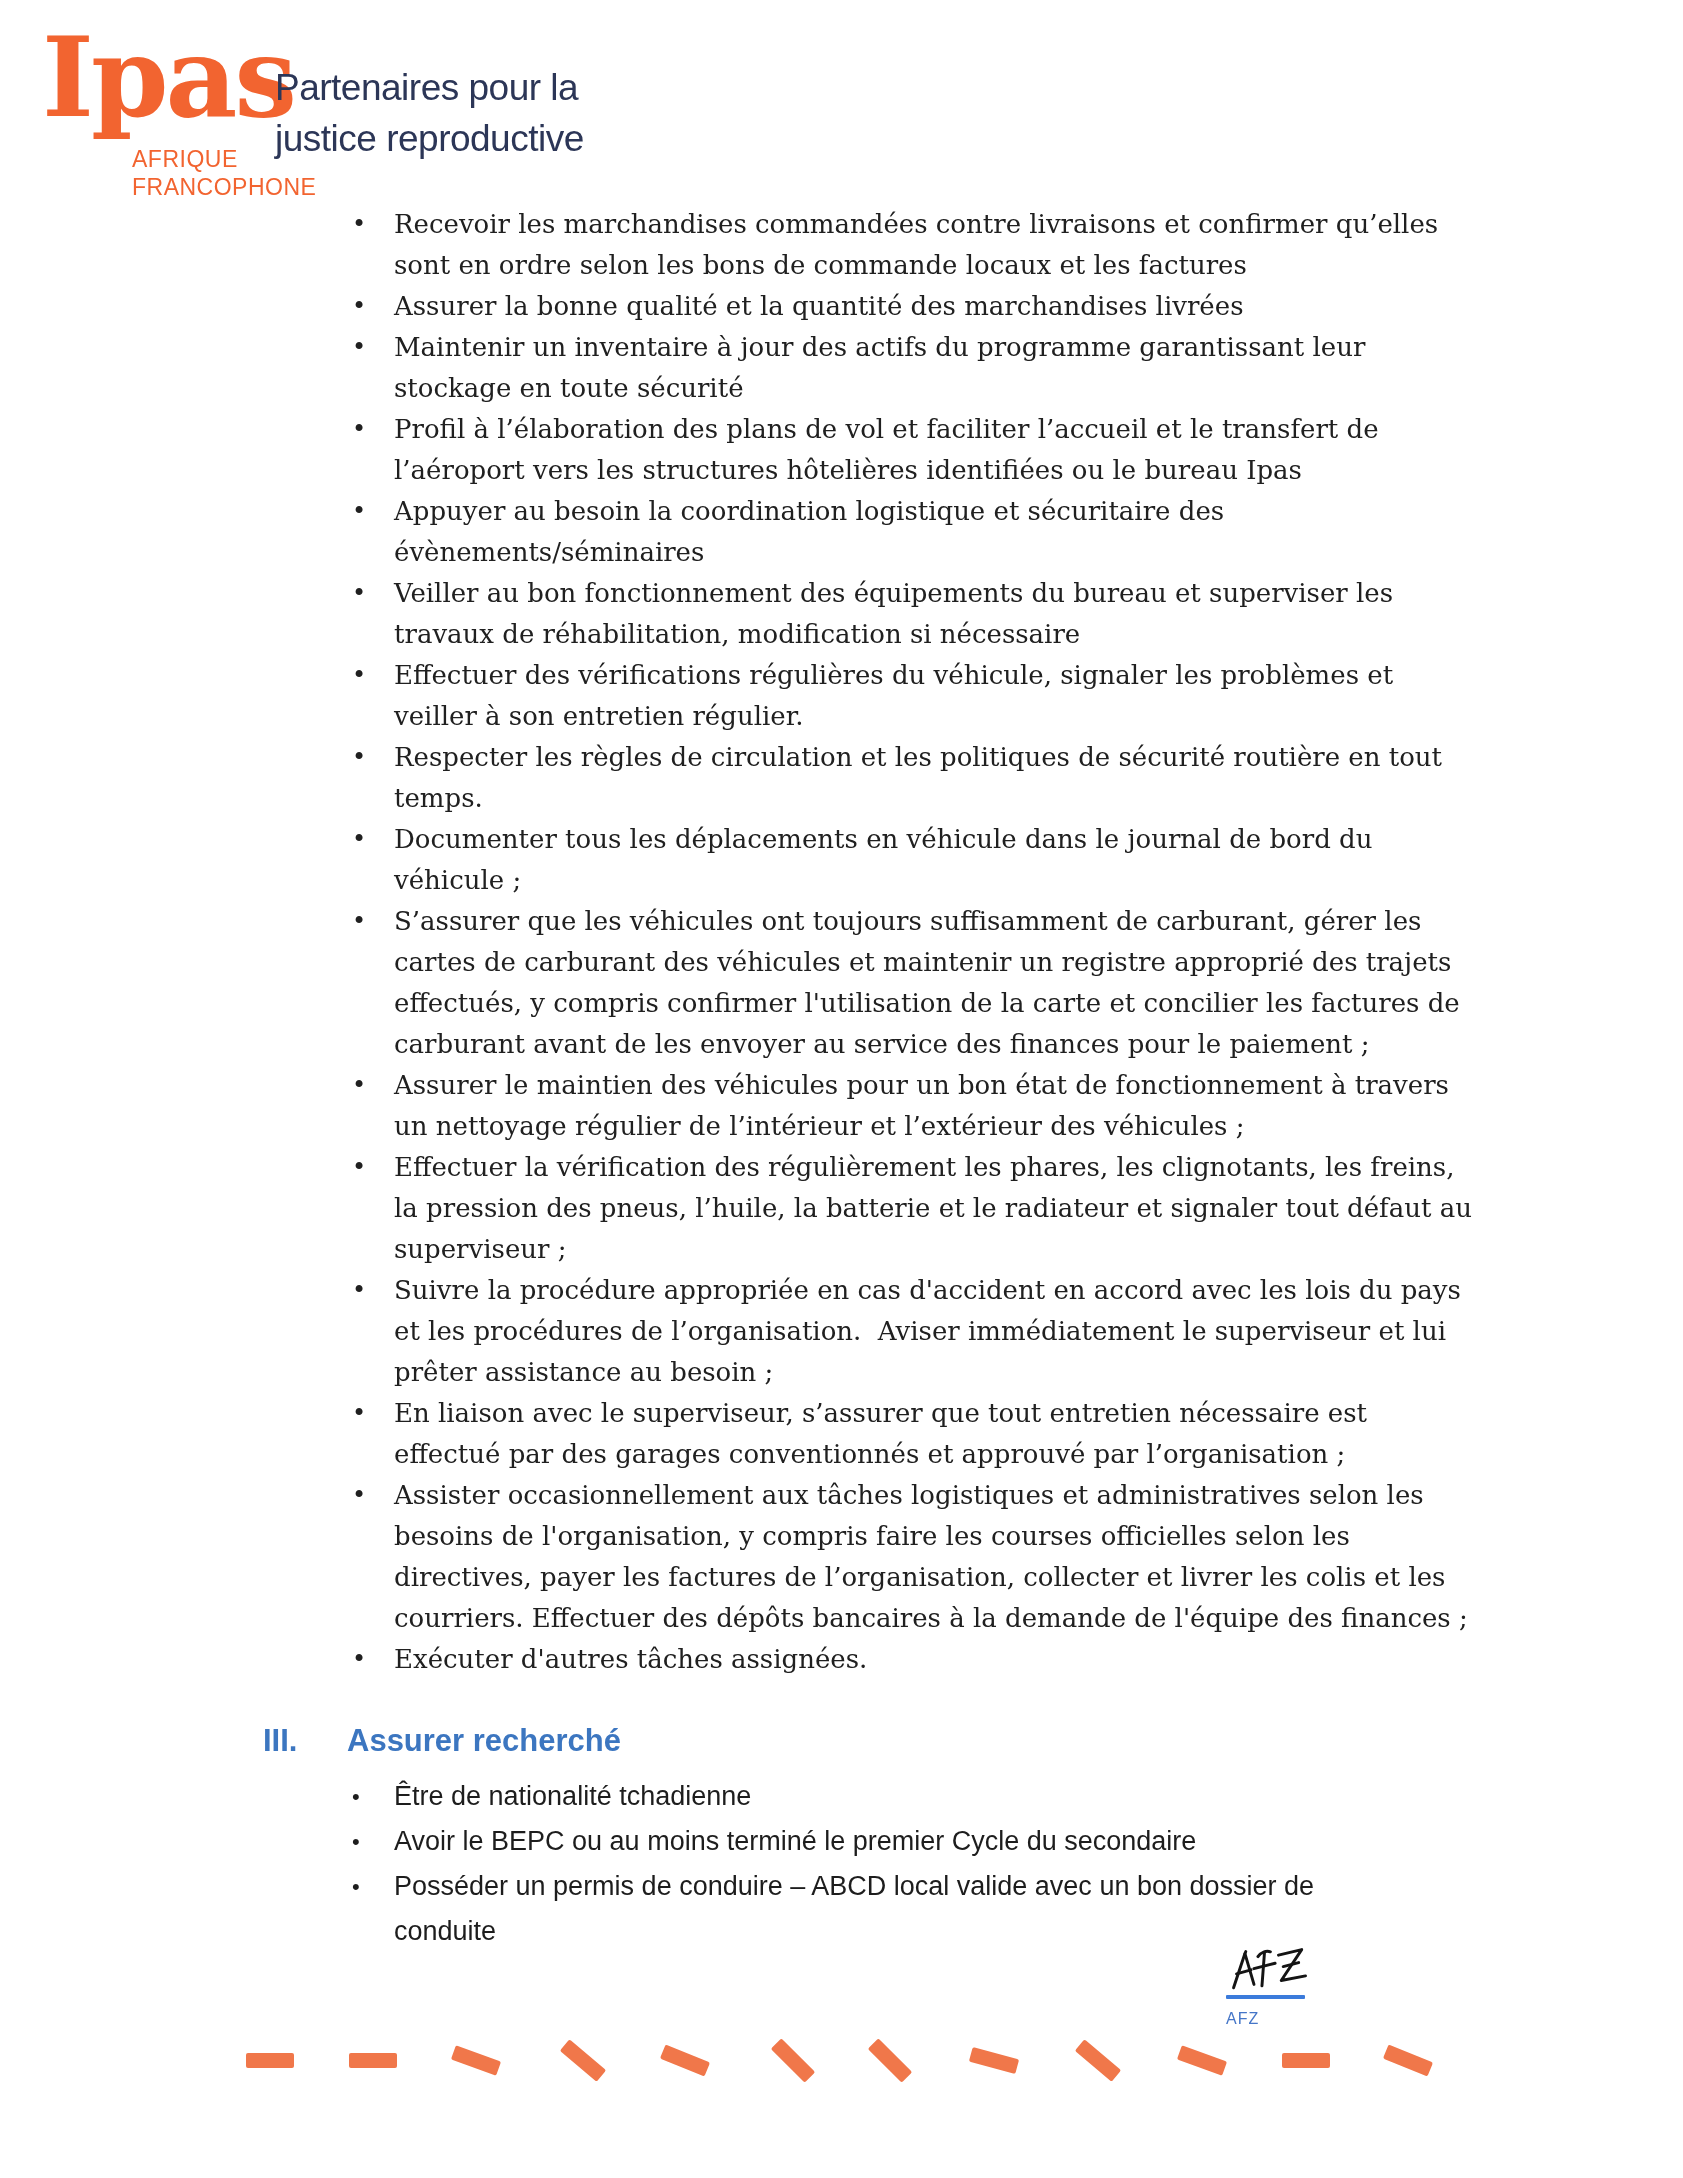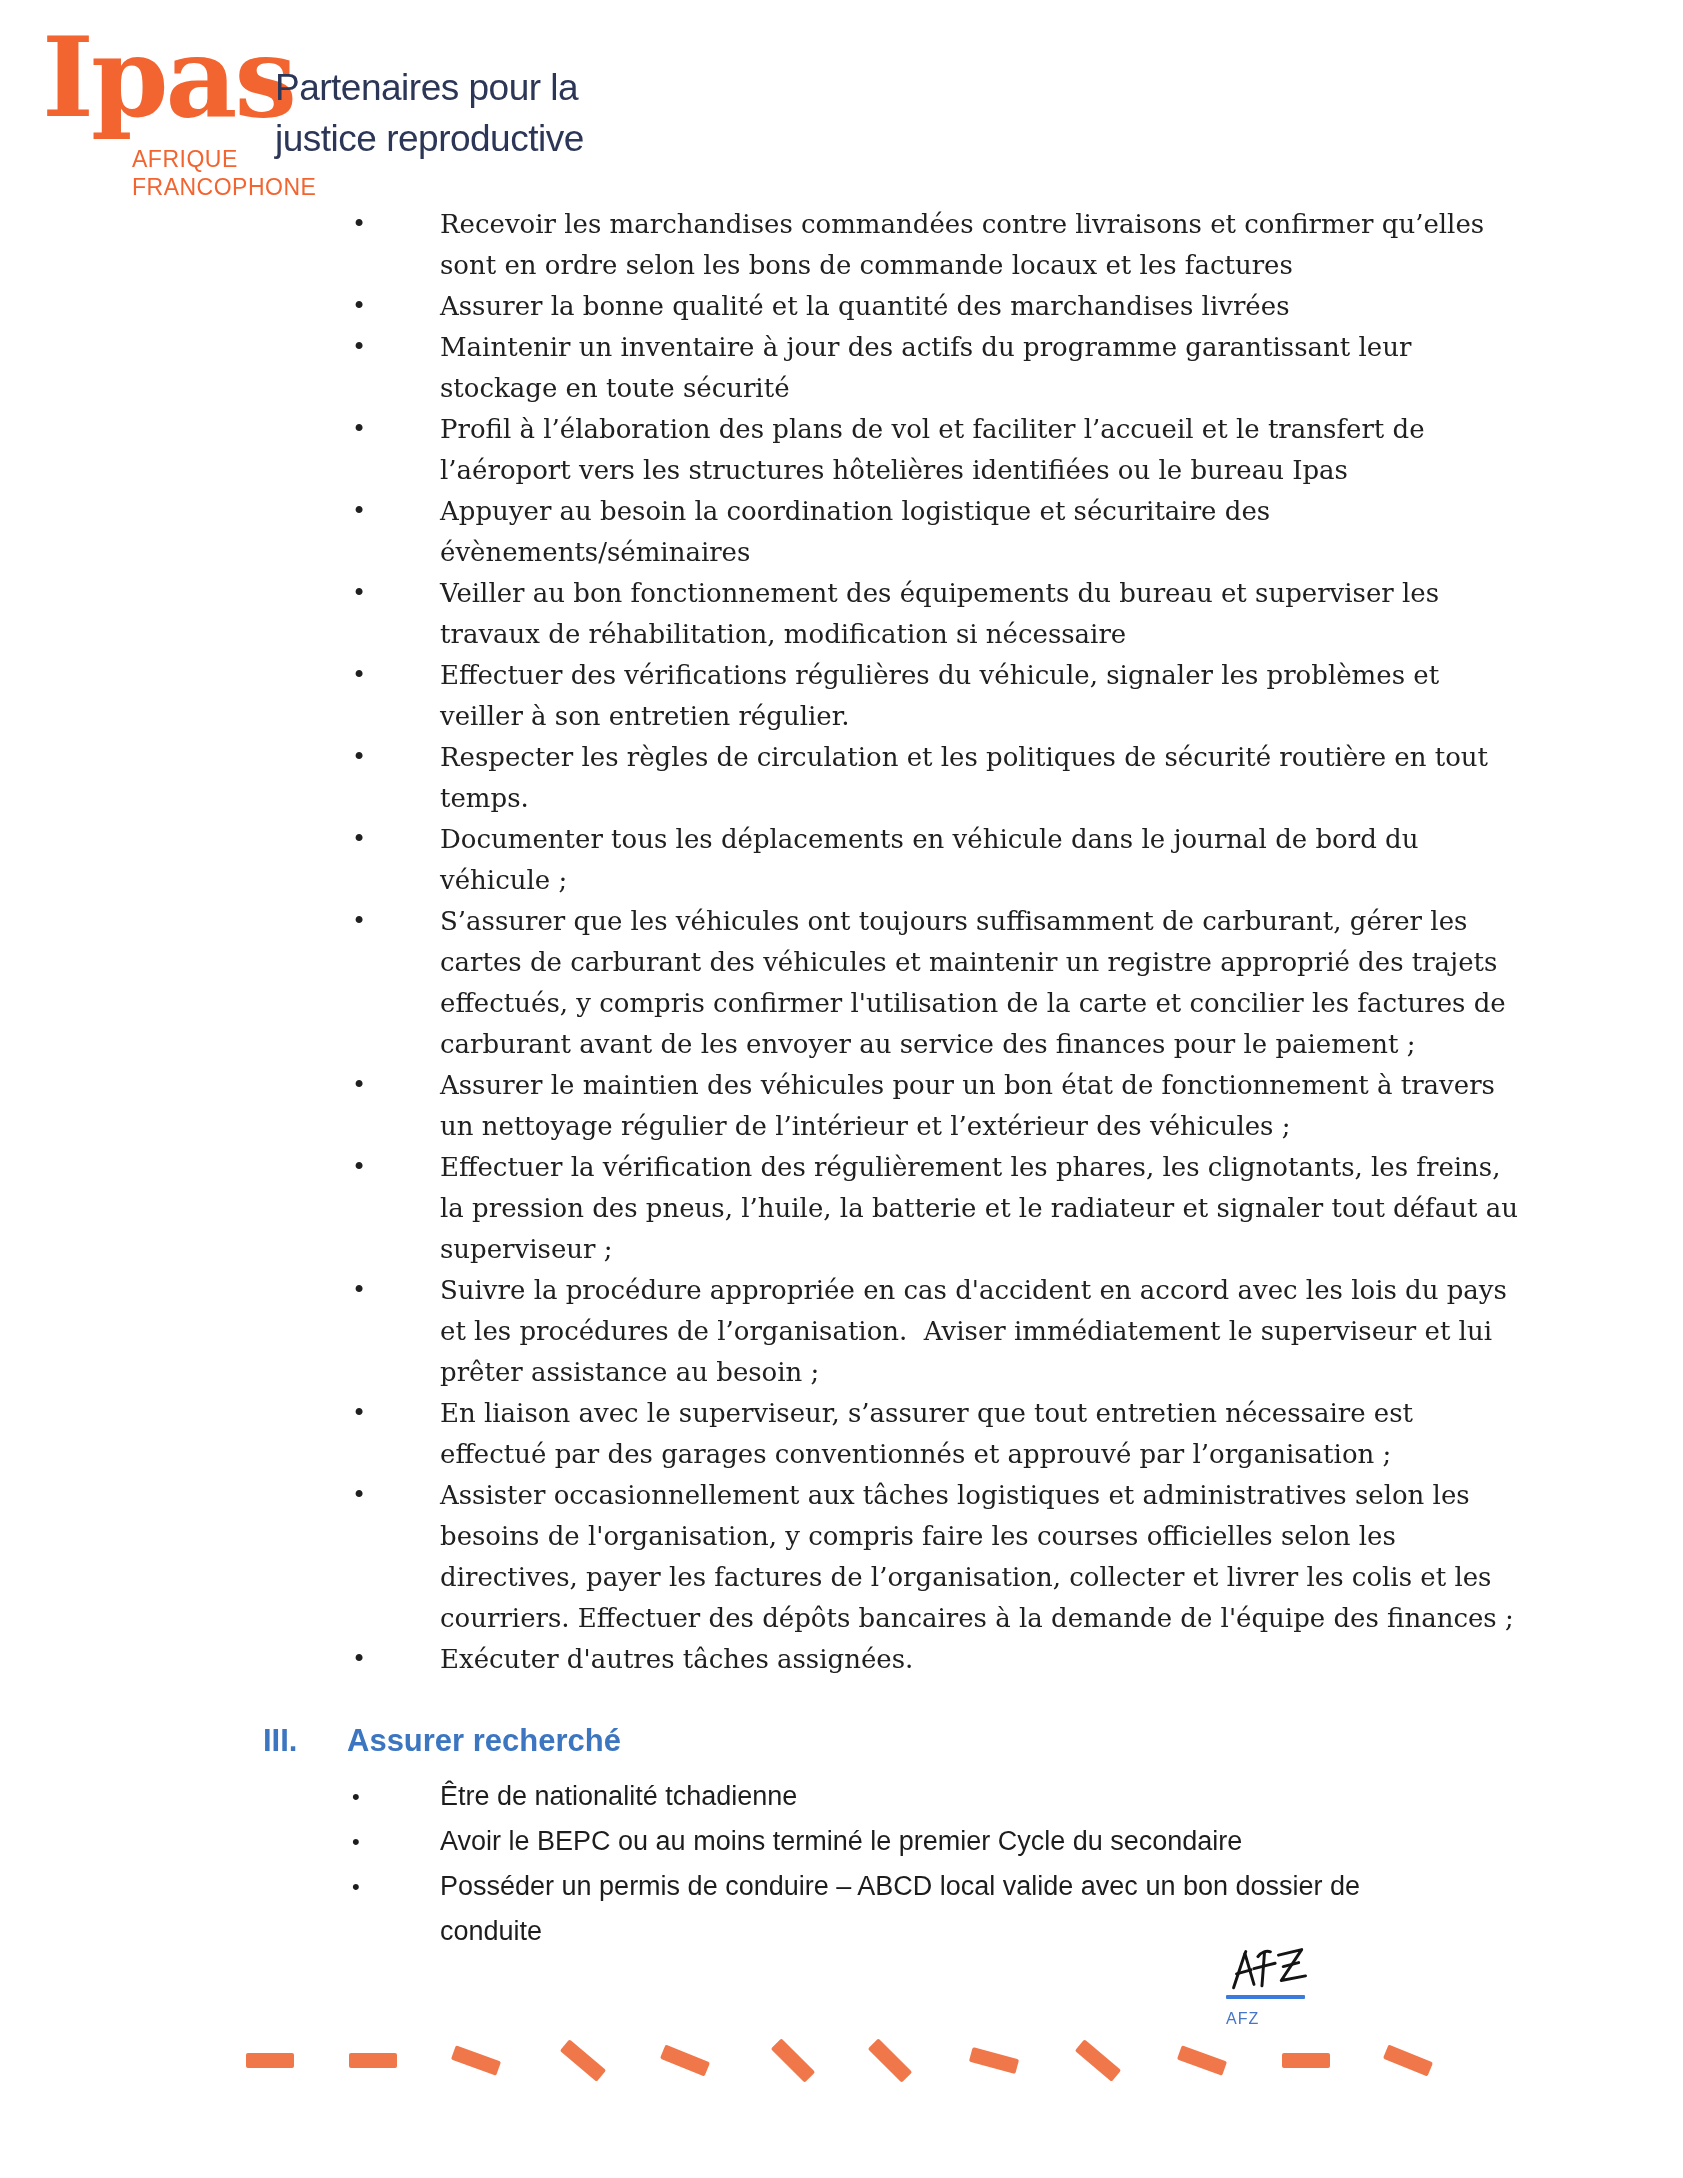--- a/index.html
+++ b/index.html
@@ -40,21 +40,21 @@
   .duties{
     position:absolute;left:352px;top:204px;width:1139px;
     font-size:26px;color:#202020;
   }
   .bullet-item{display:flex;align-items:flex-start;}
   .bullet-dot{
     flex:0 0 42px;width:42px;
     line-height:41px;font-size:24px;
   }
   .bullet-lines{flex:1 1 auto;}
-  .bullet-lines .line{line-height:41px;white-space:pre;margin-left:46px;}
+  .bullet-lines .line{line-height:41px;white-space:pre;}
   
   .profile-heading{
     position:absolute;left:263px;top:1721px;
     font-family:"Liberation Sans", sans-serif;
     color:#3C76C0;font-weight:bold;
     font-size:31px;line-height:40px;
     display:flex;
   }
   .profile-heading .numeral{width:84px;}
   .profile-list{

